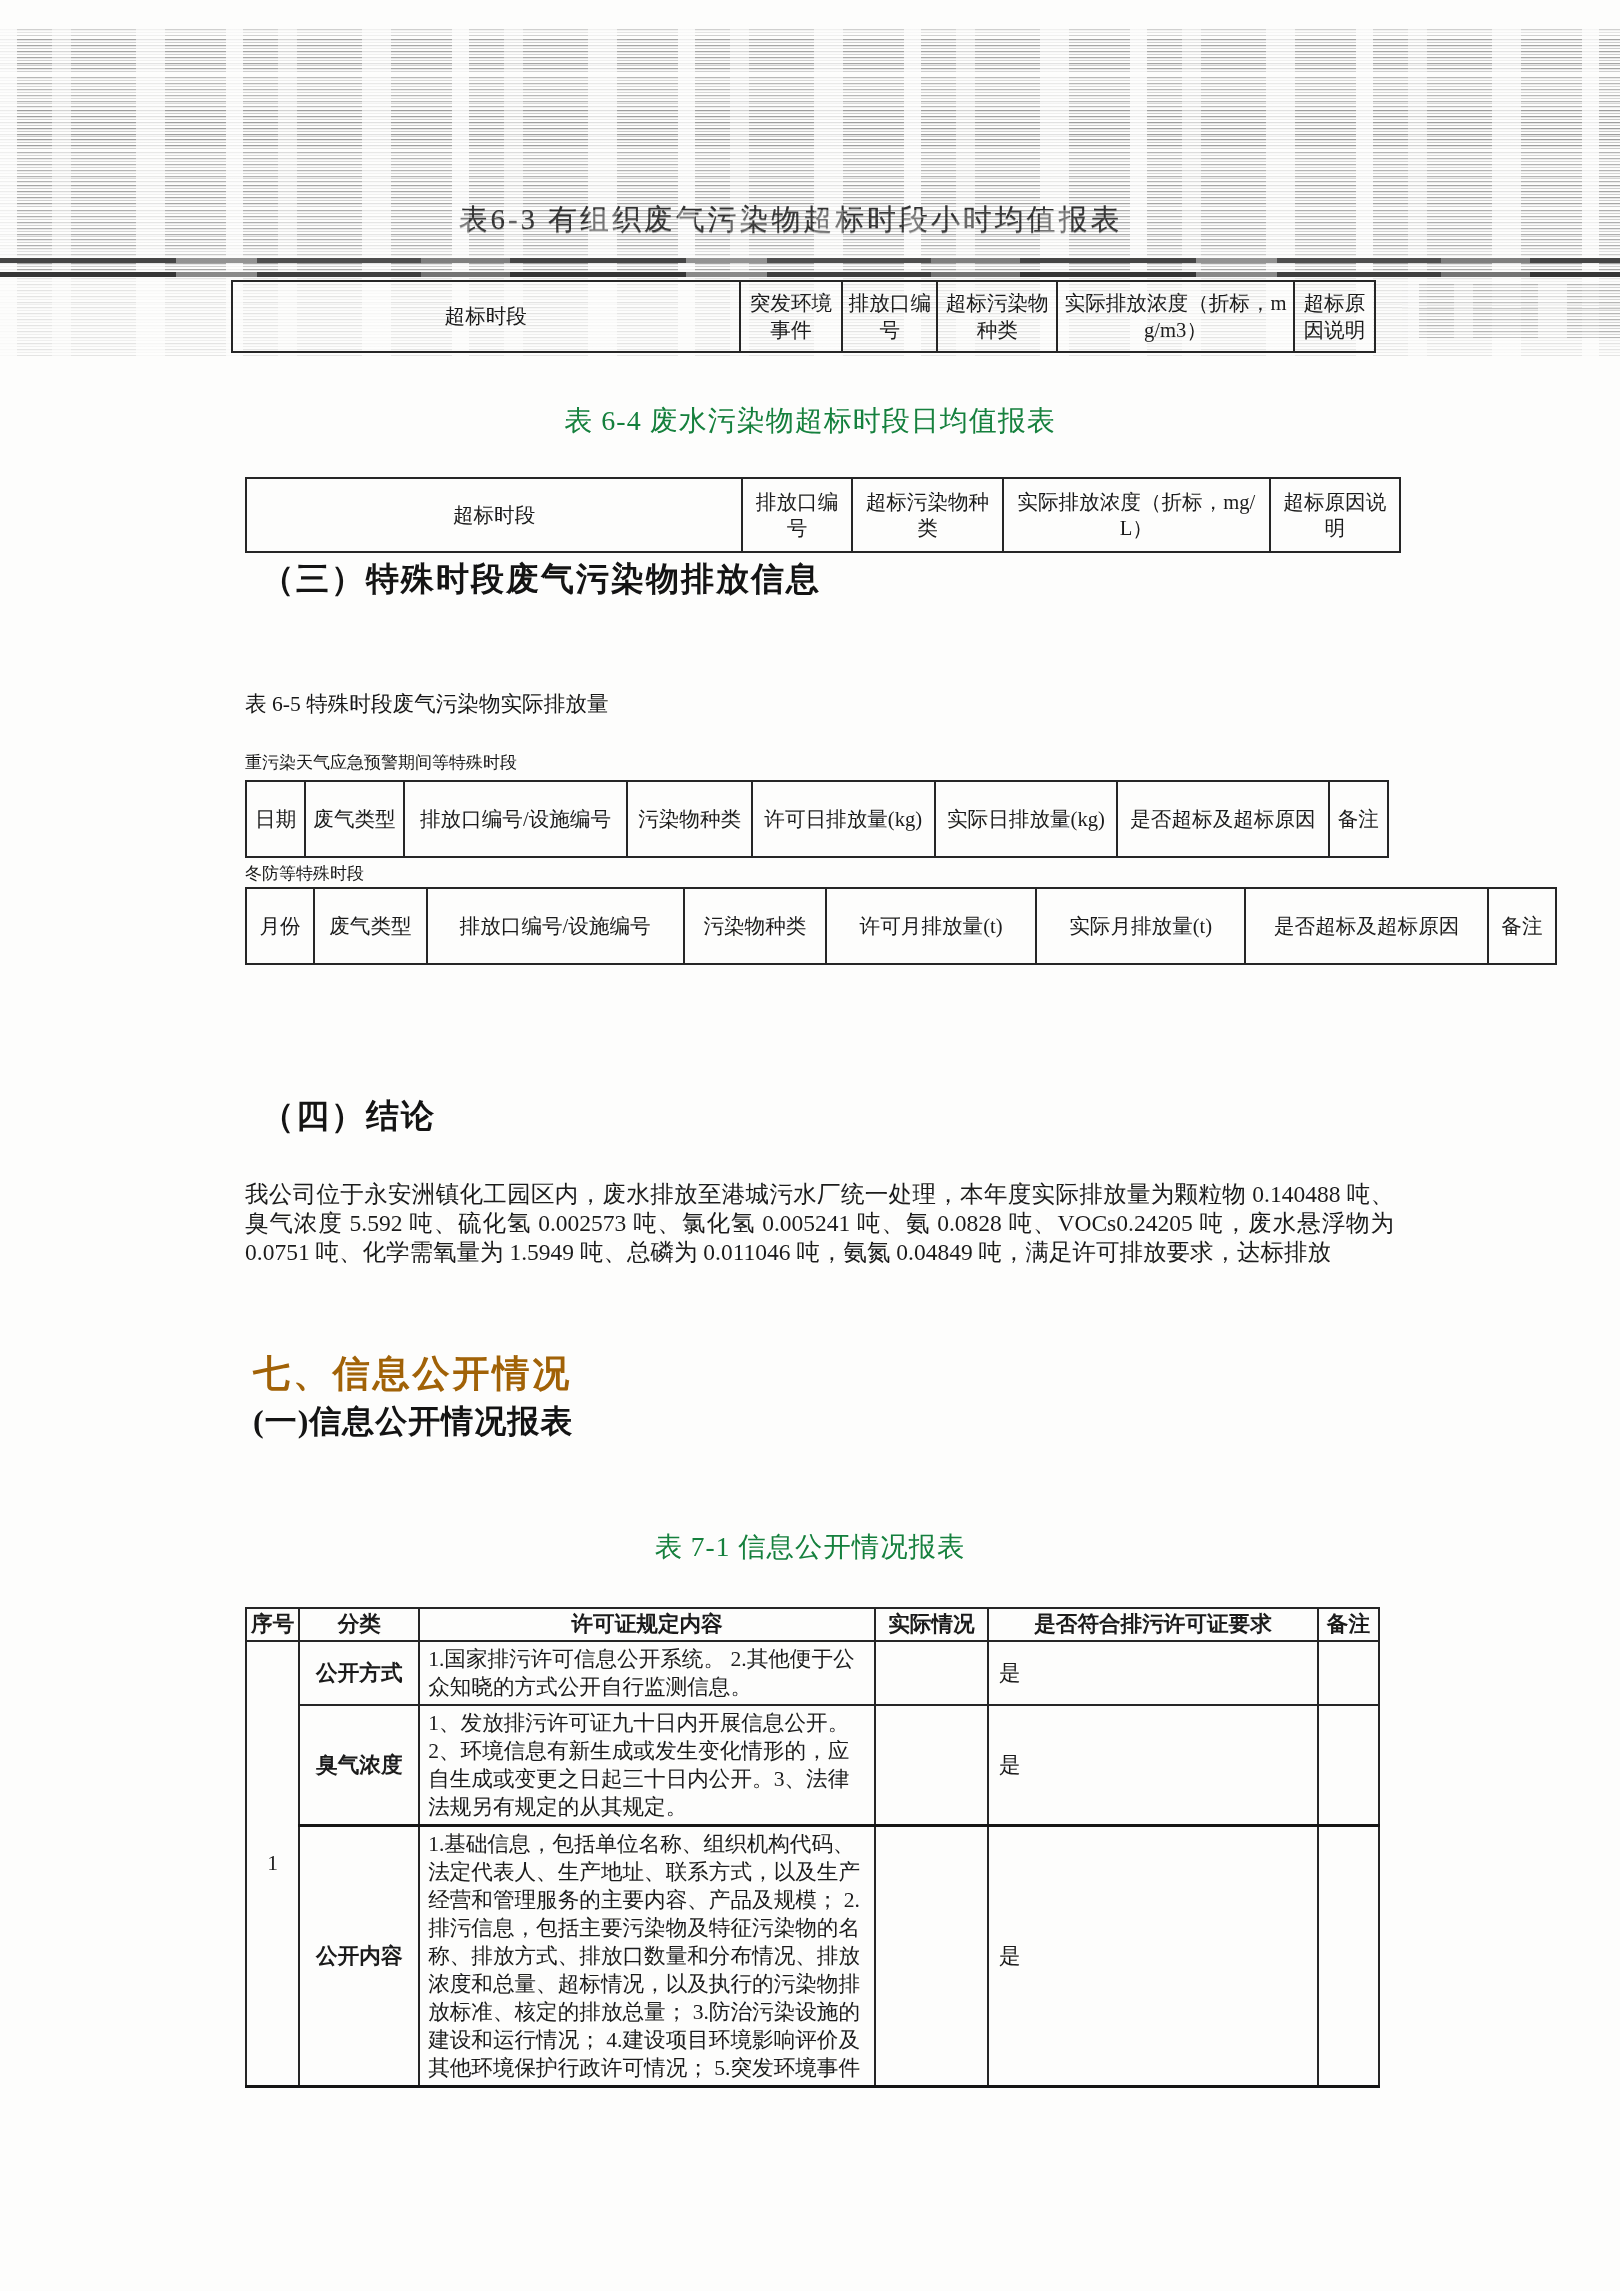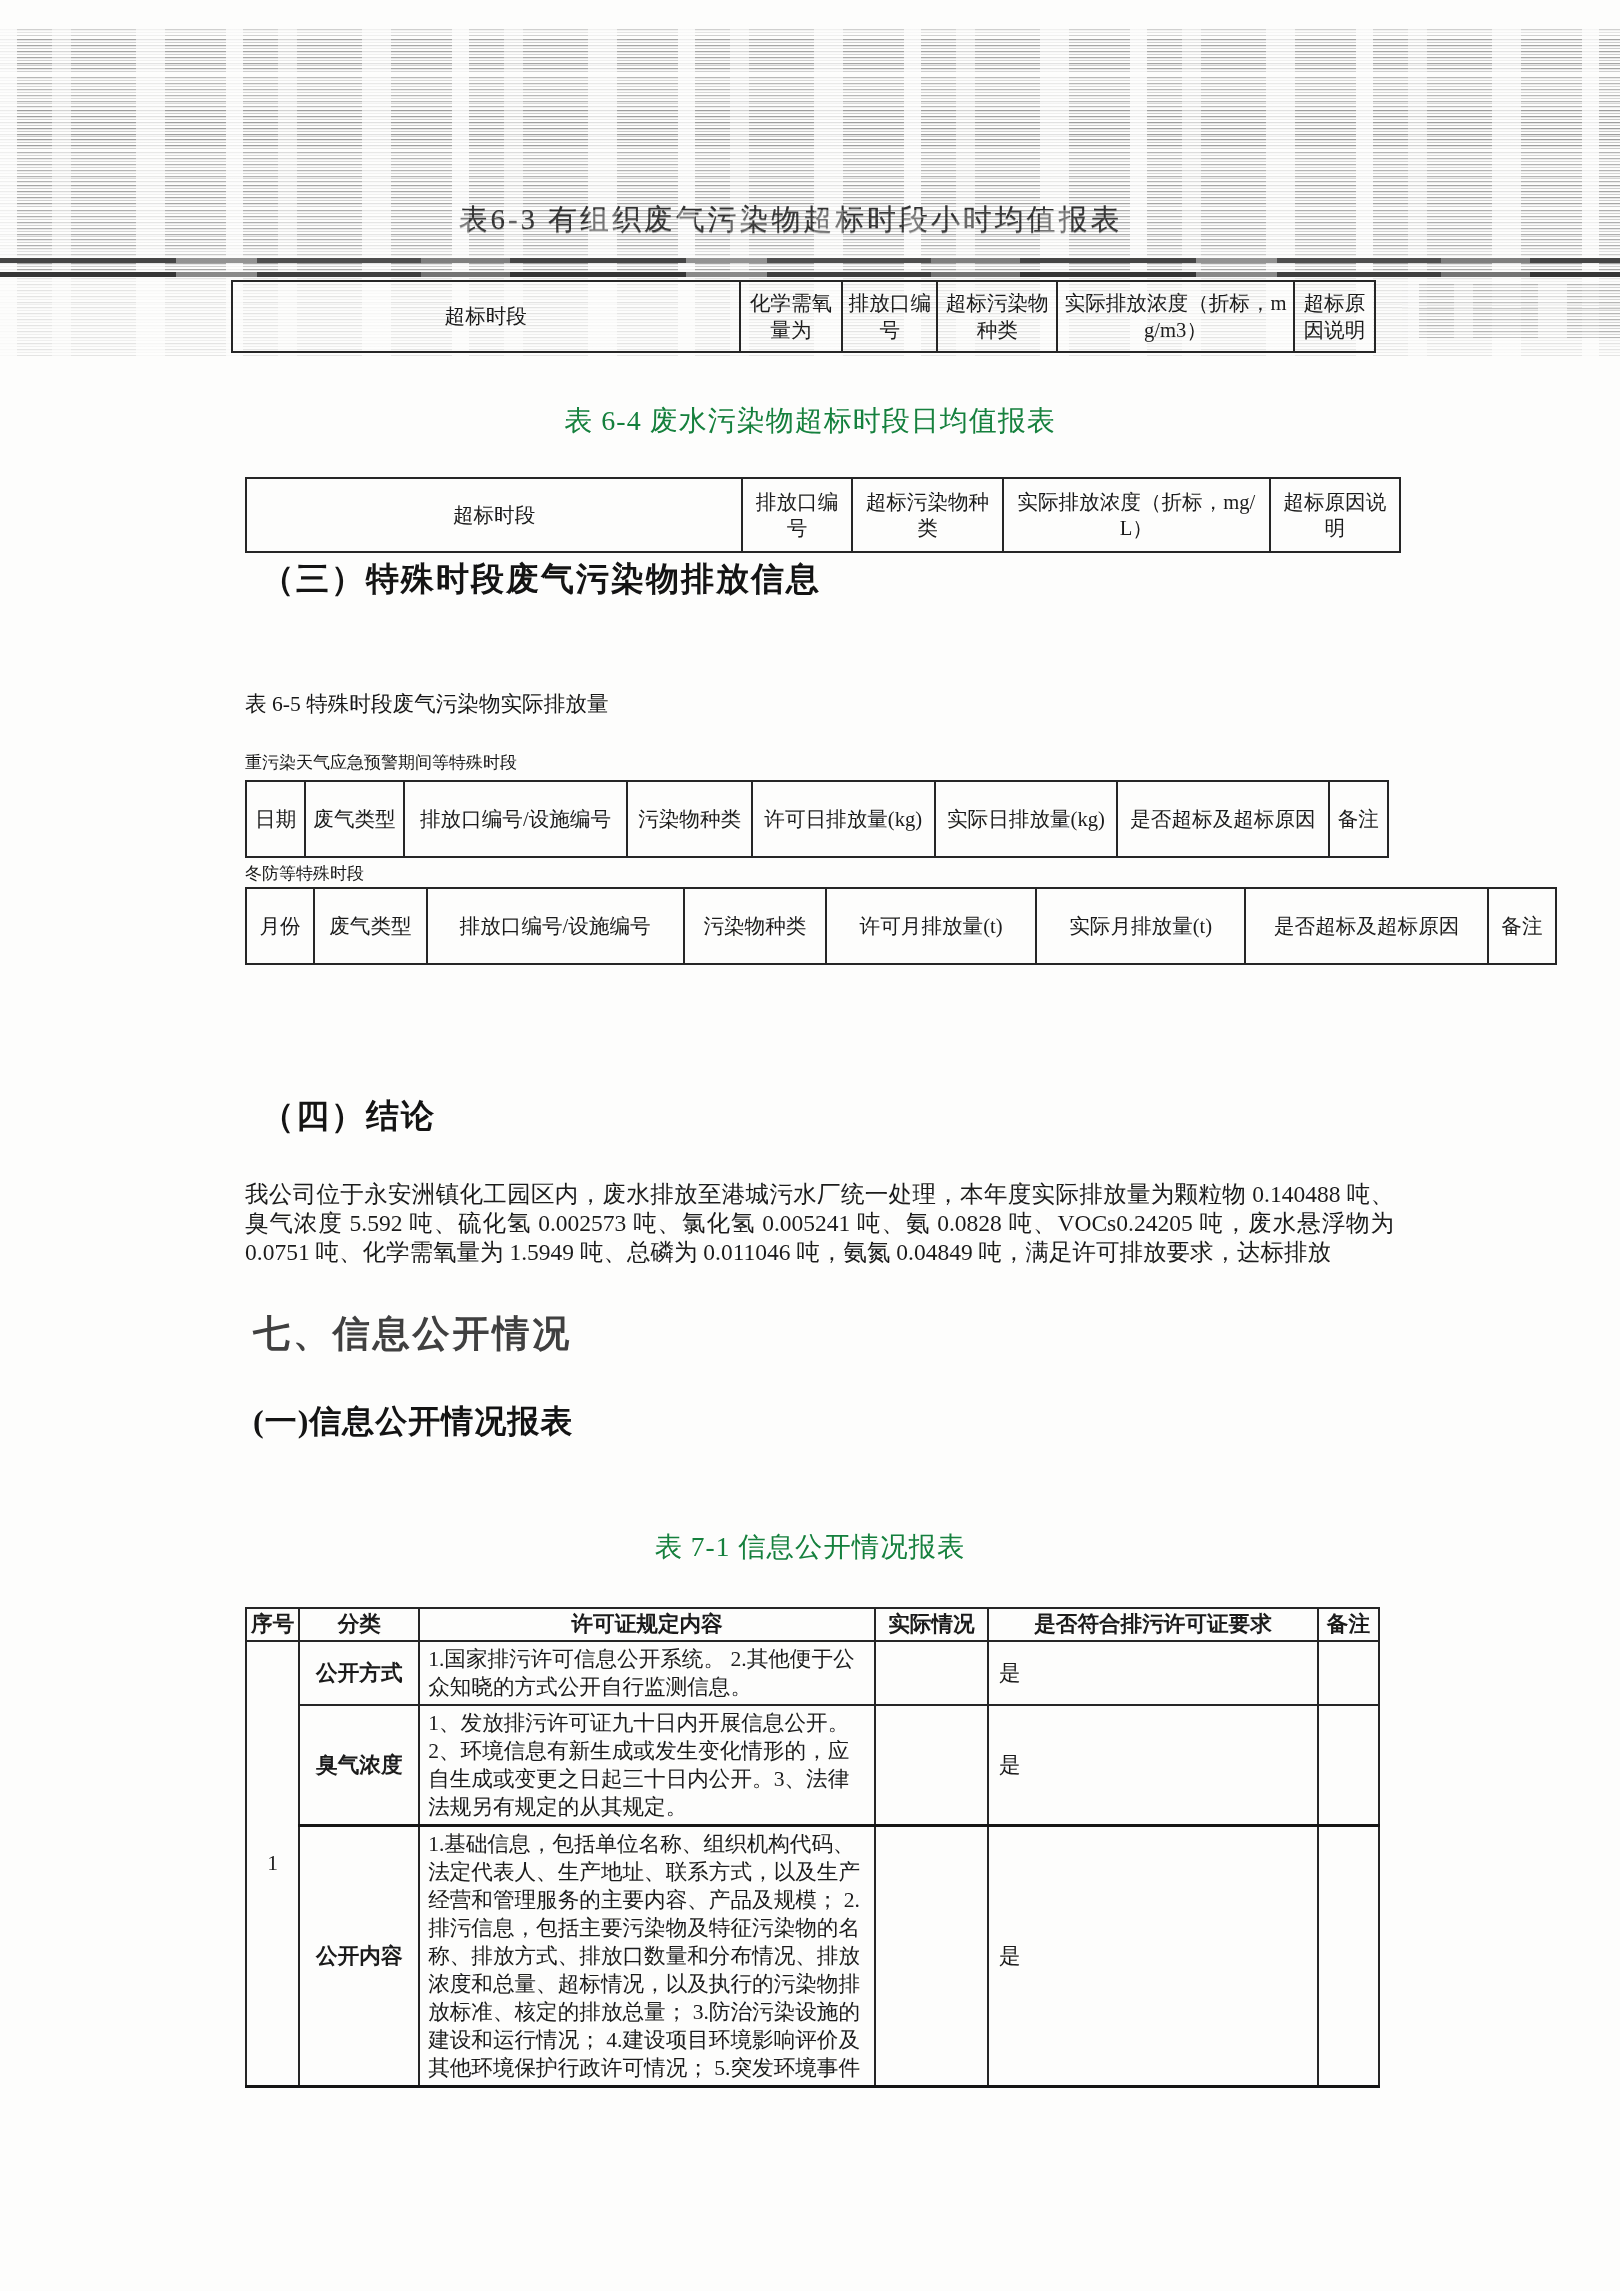--- a/index.html
+++ b/index.html
@@ -65,22 +65,22 @@
   .cap64 { top:402px; font-size:28px; letter-spacing:1px; }
   .cap71 { top:1529px; font-size:27.4px; letter-spacing:1px; }
   .cap65 { position:absolute; left:245px; top:689px; font-size:21.6px; color:#161616; }
   .sub-label { position:absolute; left:245px; font-size:17px; color:#161616; }
   .sub1 { top:751px; }
   .sub2 { top:862px; }
   .h-paren { position:absolute; left:253px; font-size:33px; font-weight:600; letter-spacing:2px; color:#141414;margin-left:8px; }
   .h3sec { top:557px; }
   .h4sec { top:1094px; }
   .h7 {
-    position:absolute; left:253px; top:1309px; font-size:37px; font-weight:800;
-    letter-spacing:2.9px; color:#404040; font-family:"Liberation Sans","DejaVu Sans",sans-serif;
+    position:absolute; left:253px; top:1349px; font-size:37px; font-weight:800;
+    letter-spacing:2.9px; color:#a16207; font-family:"Liberation Sans","DejaVu Sans",sans-serif;
   }
   .h71 { position:absolute; left:253px; top:1400px; font-size:32px; font-weight:600; letter-spacing:1px; color:#141414; }
   .conclusion {
     position:absolute; left:245px; top:1180px; width:1149px;
     font-size:23.5px; line-height:29px; text-align:justify; color:#1b1b1b;
   }
 </style>
 </head>
 <body>
 
@@ -108,21 +108,21 @@
       <col style="width:44.4%">
         <col style="width:9%">
         <col style="width:8.3%">
       <col style="width:10.5%">
         <col style="width:20.7%">
         <col style="width:7.1%">
     </colgroup>
     <tbody>
         <tr>
       <th>超标时段</th>
-      <th>化学需氧量为</th>
+      <th>突发环境事件</th>
       <th>排放口编号</th>
       <th>超标污染物种类</th>
       <th>实际排放浓度（折标，mg/m3）</th>
       <th>超标原因说明</th>
     </tr>
   </tbody>
     </table>
 
   <div class="caption-center cap64">表 6-4 废水污染物超标时段日均值报表</div>
   <table class="t t64">

